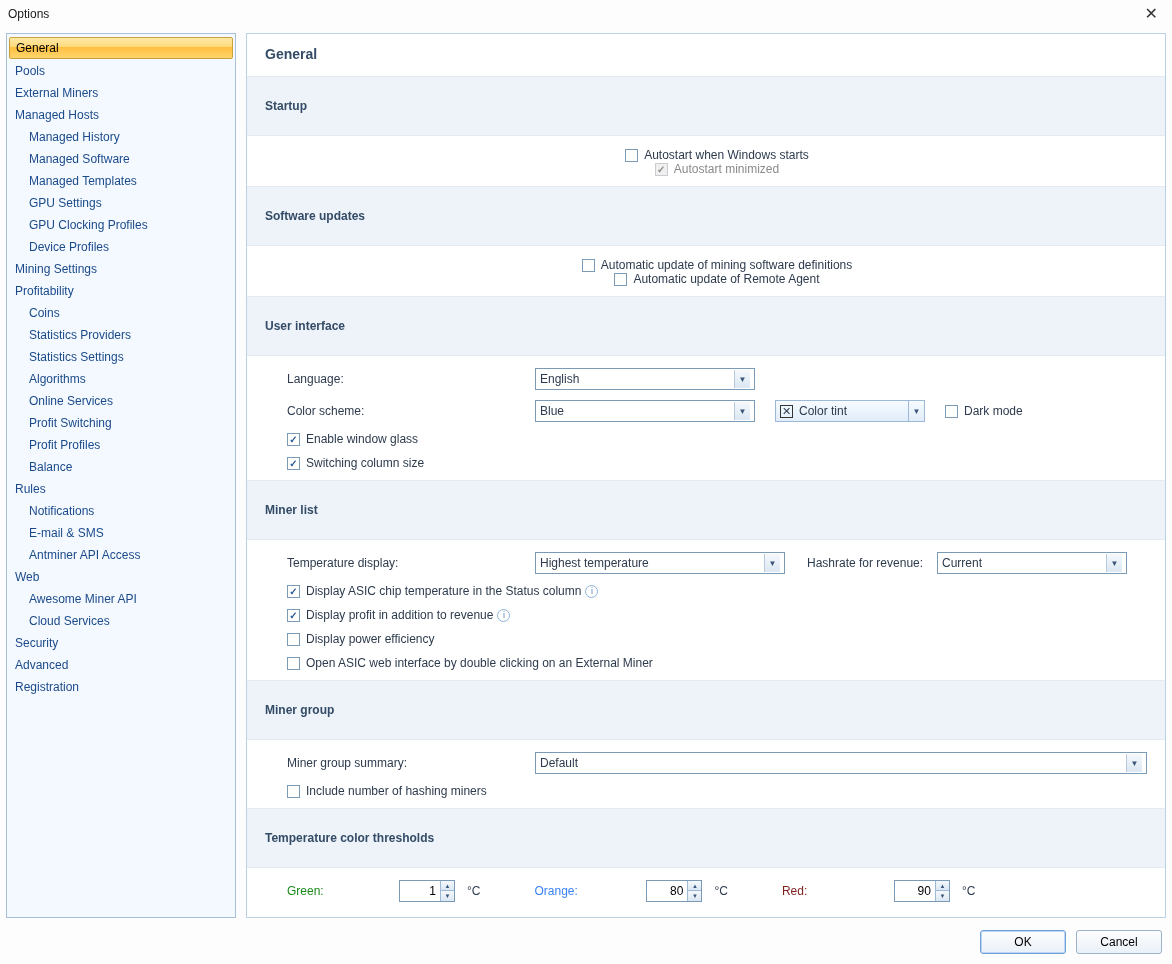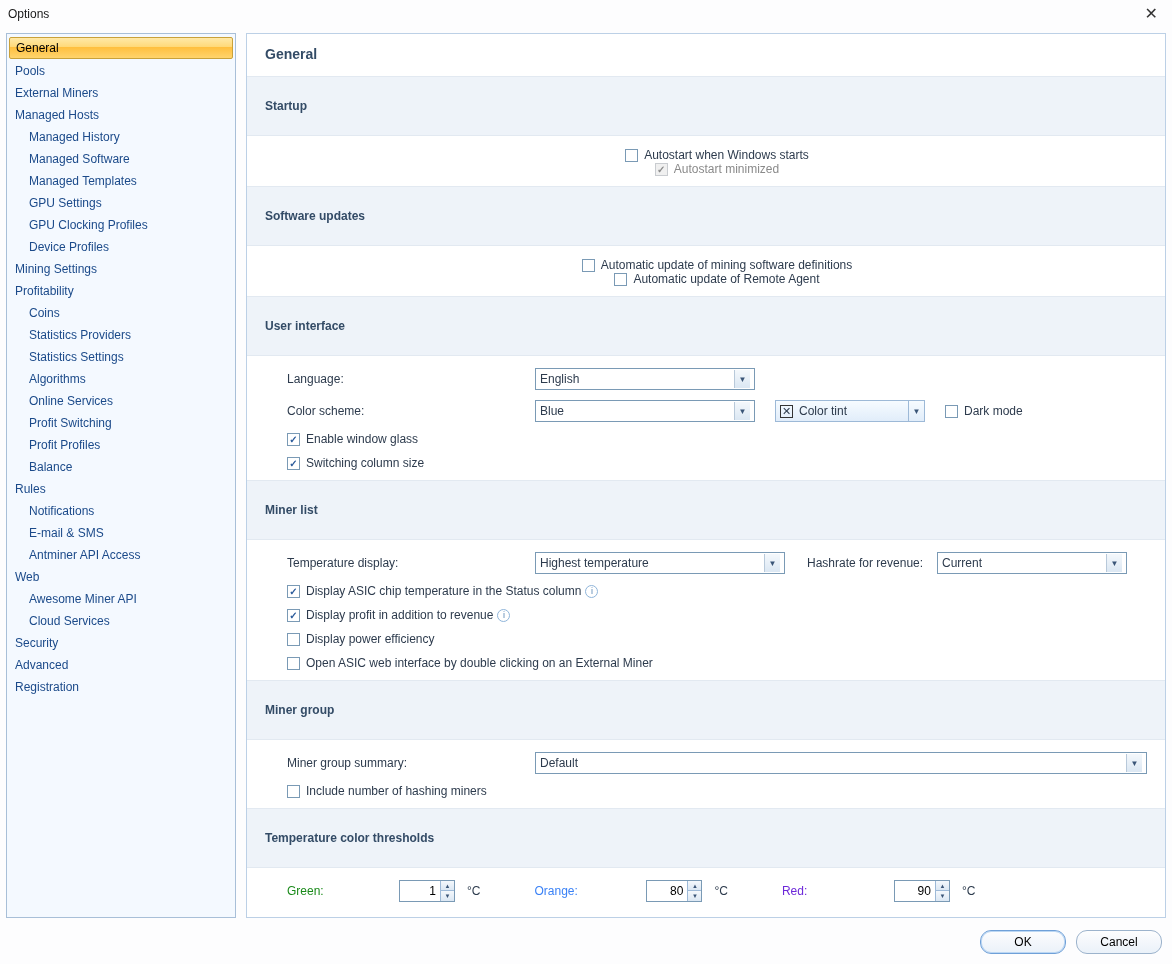--- a/index.html
+++ b/index.html
@@ -163,34 +163,34 @@
   .spin .btns div {
     width:14px; height:10px; border-left:1px solid #9db9d7;
     display:flex;align-items:center;justify-content:center;font-size:6px;color:#3a5577;
     background:linear-gradient(#f4f8fc,#dbe7f3);
   }
   .spin .btns div:first-child { border-bottom:1px solid #9db9d7; }
   .temp-row { display:flex; align-items:center; gap:12px; padding-left:22px; margin-bottom:10px; }
   .temp-row .tlabel { width: 100px; }
   .green { color: #1a8a1a; }
   .orange { color: #3b82f6; }
-  .red { color: #6d28d9; }
+  .red { color: #7f1d1d; }
   .info-icon {
     display:inline-flex; width:13px;height:13px;border:1px solid #8fb5da;border-radius:50%;
     align-items:center;justify-content:center;font-size:9px;color:#5a87b5;margin-left:4px;
   }
   .footer {
     display:flex; justify-content:flex-end; gap:10px;
     padding: 6px 10px 10px 10px;
   }
   .btn {
     min-width: 86px; height: 24px;
     border: 1px solid #9cb3cc;
     background: linear-gradient(#fdfdfe,#eaf1f9);
-    border-radius: 11px;
+    border-radius: 3px;
     font-family: inherit; font-size:12px;
     cursor:pointer;
   }
   .btn.primary { border-color:#6fa0d8; box-shadow:0 0 0 1px #bcd7f3 inset; }
 </style>
 </head>
 <body>
 
 <div class="titlebar">
   <span>Options</span>

